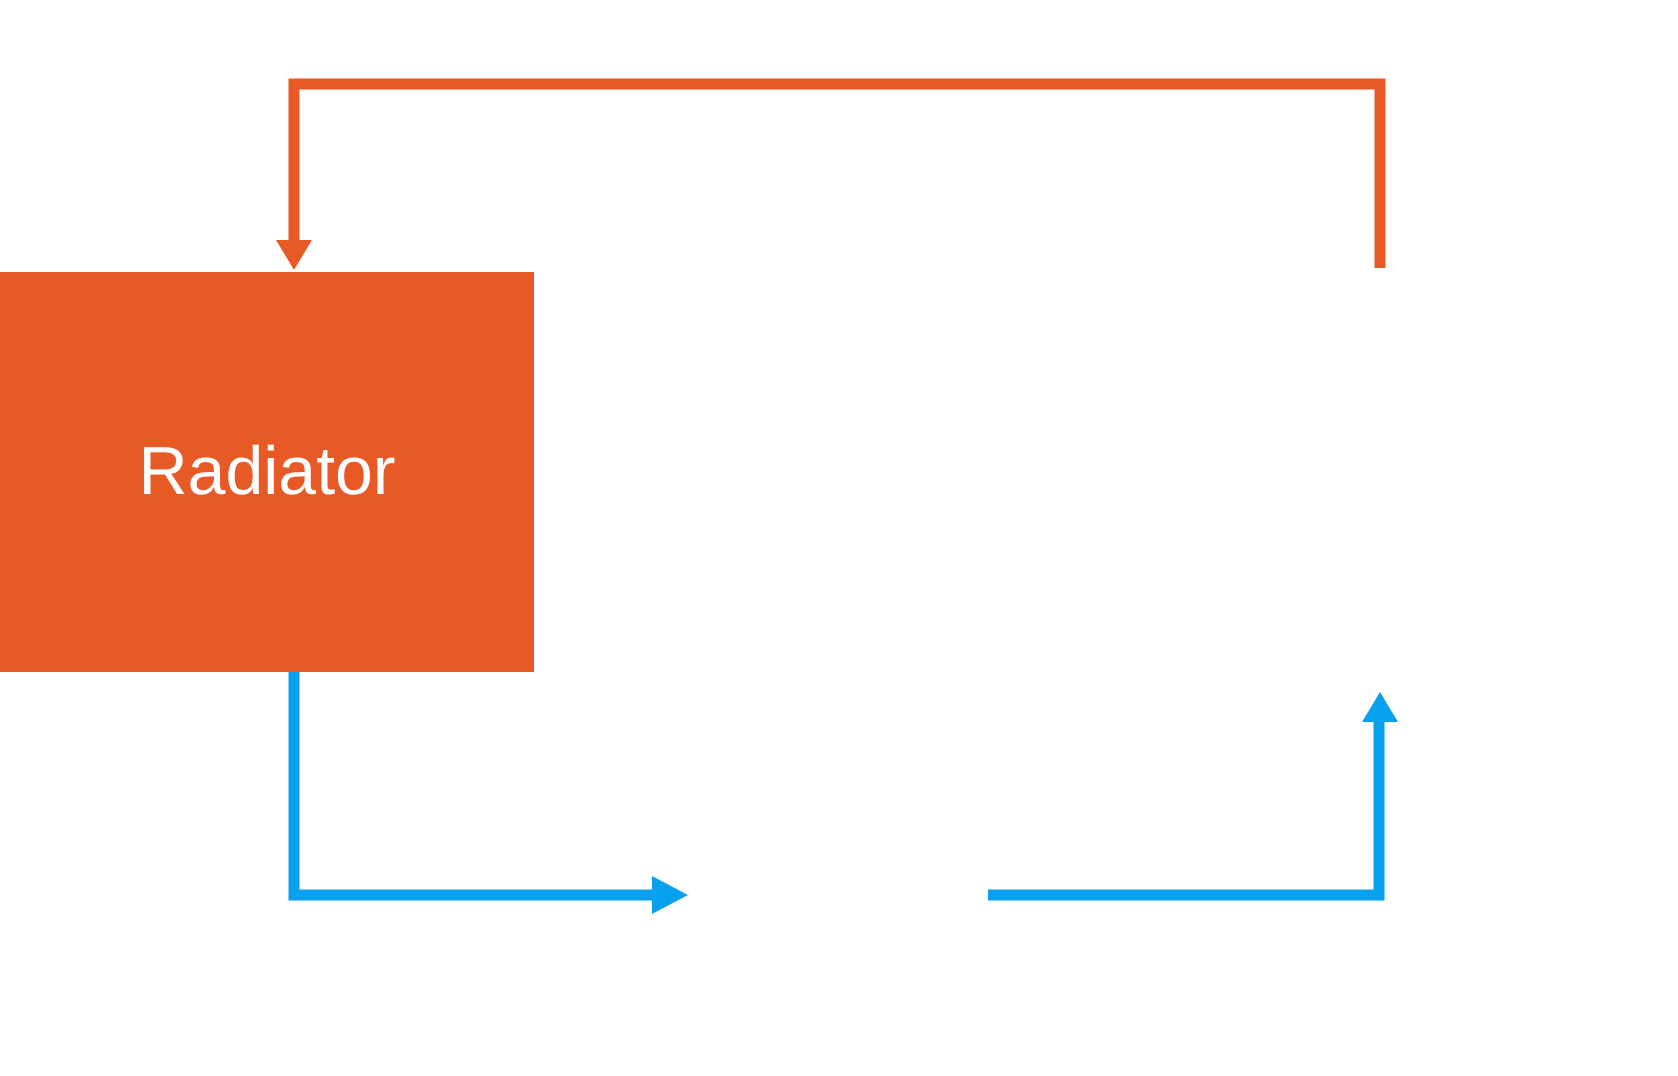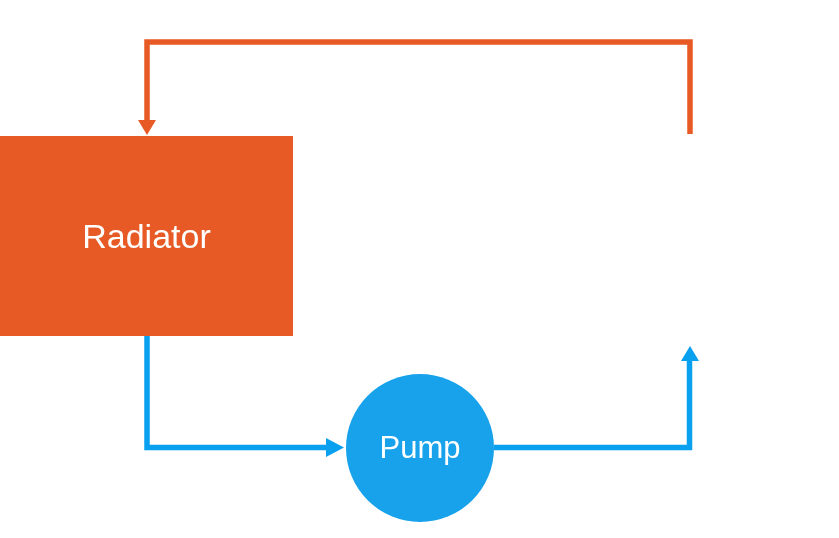--- a/index.html
+++ b/index.html
@@ -28,21 +28,21 @@
     stroke-linejoin: miter;
   }
   .node-label {
     color: #ffffff;
     user-select: none;
   }
   .radiator {
     position: absolute;
     left: 0;
     top: 136px;
-    width: 293px;
+    width: 267px;
     height: 200px;
     display: flex;
     align-items: center;
     justify-content: center;
     font-size: 34px;
   }
   .engine {
     position: absolute;
     left: 540px;
     top: 134px;
@@ -113,17 +113,14 @@
       <polyline class="pipe" points="494,447.5 689.5,447.5 689.5,361" stroke="#0AA0F0"></polyline>
       <polygon points="681,361 699,361 690,346" fill="#0AA0F0"></polygon>
     </g>
   </svg>
 
   <div class="radiator" style="background-color: rgb(231, 90, 37);">
     <span class="node-label" style="color: rgb(255, 255, 255);">Radiator</span>
   </div>
 
 
-  <div class="pump" style="background-color: rgb(23, 162, 235);">
-    <span class="node-label" style="color: rgb(255, 255, 255);">Pump</span>
-  </div>
 
 </div>
 
 </body></html>

